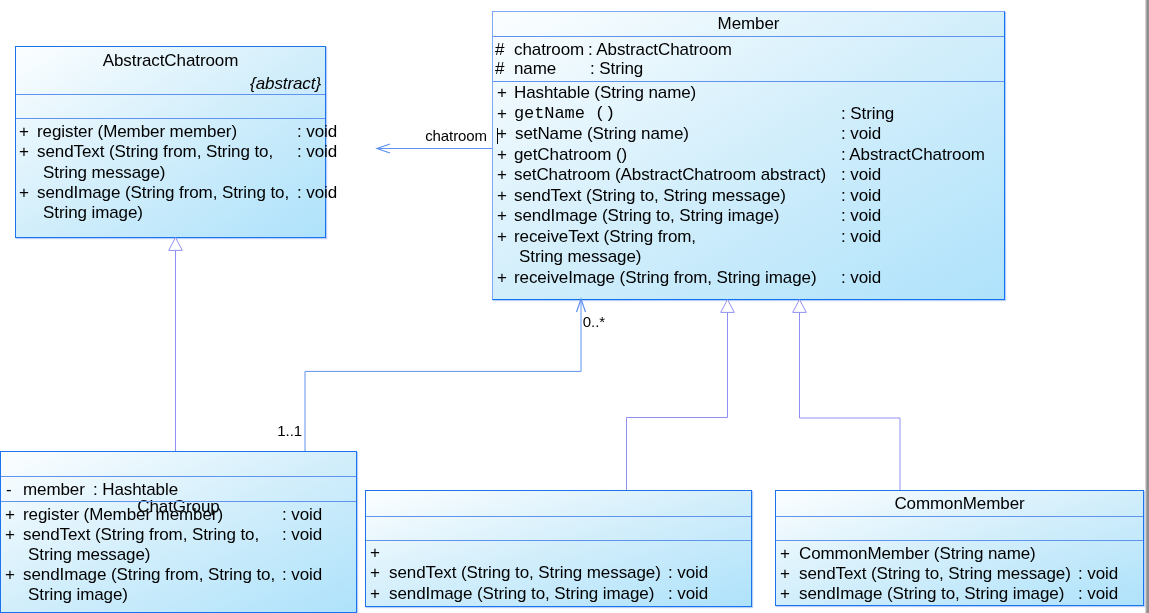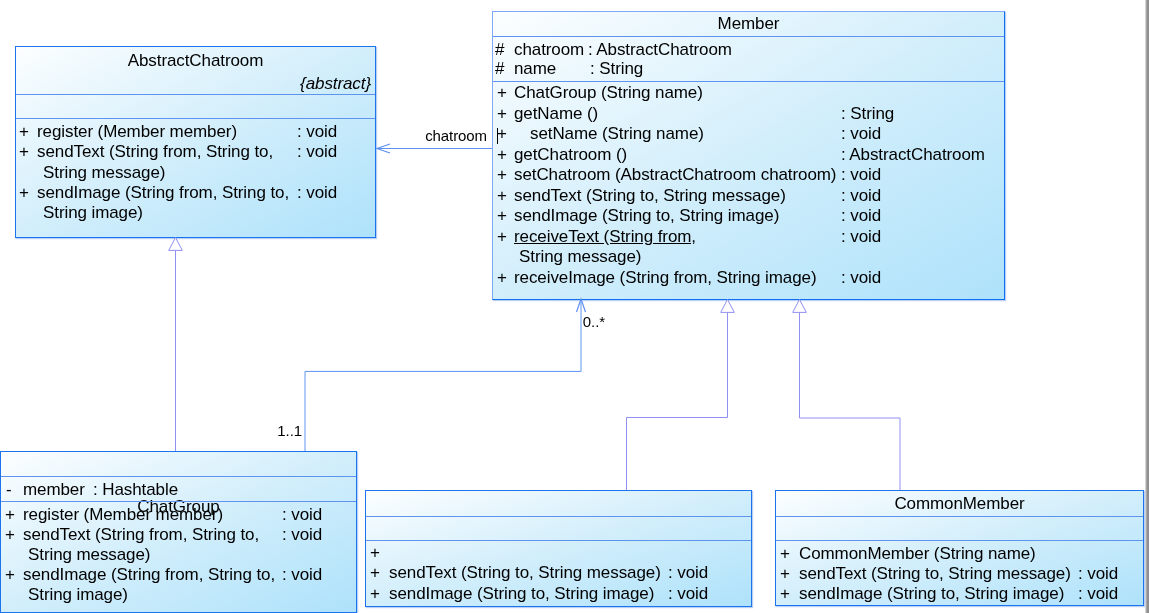--- a/index.html
+++ b/index.html
@@ -9,21 +9,21 @@
        background:linear-gradient(to bottom right,#fcfeff 0%,#d2eefb 50%,#aee2fb 100%);
        box-shadow:1px 1px 1px rgba(130,170,235,.55);box-sizing:border-box;}
   .sep{position:absolute;left:0;right:0;height:1px;background:#5e94f0;}
   .t{position:absolute;white-space:pre;line-height:20px;height:20px;}
   .ttl{position:absolute;left:0;right:0;text-align:center;line-height:20px;}
   svg{position:absolute;left:0;top:0;}
 </style>
 </head>
 <body>
 
-<div class="box" style="left:15px;top:46px;width:361px;height:192px;">
+<div class="box" style="left:15px;top:46px;width:311px;height:192px;">
   <div class="ttl" style="top:4px;">AbstractChatroom</div>
   <div class="t" style="right:4px;top:27px;font-style:italic;">{abstract}</div>
   <div class="sep" style="top:47px;"></div>
   <div class="sep" style="top:71px;"></div>
   <div class="t" style="left:3px;top:75px;">+</div>
     <div class="t" style="left:21px;top:75px;">register (Member member)</div>
     <div class="t" style="left:281px;top:75px;">: void</div>
   <div class="t" style="left:3px;top:95px;">+</div>
     <div class="t" style="left:21px;top:95px;">sendText (String from, String to,</div>
     <div class="t" style="left:281px;top:95px;">: void</div>
@@ -38,41 +38,41 @@
   <div class="ttl" style="top:2px;">Member</div>
   <div class="sep" style="top:24px;"></div>
   <div class="t" style="left:2px;top:28px;">#</div>
     <div class="t" style="left:21px;top:28px;">chatroom</div>
     <div class="t" style="left:95px;top:28px;">: AbstractChatroom</div>
   <div class="t" style="left:2px;top:47px;">#</div>
     <div class="t" style="left:21px;top:47px;">name</div>
     <div class="t" style="left:97px;top:47px;">: String</div>
   <div class="sep" style="top:69px;"></div>
   <div class="t" style="left:4px;top:71px;">+</div>
-    <div class="t" style="left:21px;top:71px;">ChatGroup (String name)</div>
+    <div class="t" style="left:21px;top:71px;">Hashtable (String name)</div>
   <div class="t" style="left:4px;top:92px;">+</div>
-    <div class="t" style="left:21px;top:92px;">getName ()</div>
+    <div class="t" style="left:21px;top:92px;font-family:Liberation Mono, monospace;">getName ()</div>
     <div class="t" style="left:348px;top:92px;">: String</div>
   <div class="t" style="left:4px;top:112px;">+</div>
-    <div class="t" style="left:37px;top:112px;text-align:right;">setName (String name)</div>
+    <div class="t" style="left:22px;top:112px;text-align:right;">setName (String name)</div>
     <div class="t" style="left:348px;top:112px;">: void</div>
   <div class="t" style="left:4px;top:133px;">+</div>
     <div class="t" style="left:21px;top:133px;">getChatroom ()</div>
     <div class="t" style="left:348px;top:133px;">: AbstractChatroom</div>
   <div class="t" style="left:4px;top:153px;">+</div>
-    <div class="t" style="left:21px;top:153px;">setChatroom (AbstractChatroom chatroom)</div>
+    <div class="t" style="left:21px;top:153px;">setChatroom (AbstractChatroom abstract)</div>
     <div class="t" style="left:348px;top:153px;">: void</div>
   <div class="t" style="left:4px;top:174px;">+</div>
     <div class="t" style="left:21px;top:174px;">sendText (String to, String message)</div>
     <div class="t" style="left:348px;top:174px;">: void</div>
   <div class="t" style="left:4px;top:194px;">+</div>
     <div class="t" style="left:21px;top:194px;">sendImage (String to, String image)</div>
     <div class="t" style="left:348px;top:194px;">: void</div>
   <div class="t" style="left:4px;top:215px;">+</div>
-    <div class="t" style="left:21px;top:215px;text-decoration:underline;">receiveText (String from,</div>
+    <div class="t" style="left:21px;top:215px;">receiveText (String from,</div>
     <div class="t" style="left:348px;top:215px;">: void</div>
   <div class="t" style="left:26px;top:235px;">String message)</div>
   <div class="t" style="left:4px;top:256px;">+</div>
     <div class="t" style="left:21px;top:256px;">receiveImage (String from, String image)</div>
     <div class="t" style="left:348px;top:256px;">: void</div>
 </div>
 
 <div class="box" style="left:0px;top:451px;width:357px;height:162px;">
   <div class="ttl" style="top:3px;margin-top:42px;">ChatGroup</div>
   <div class="sep" style="top:24px;"></div>

